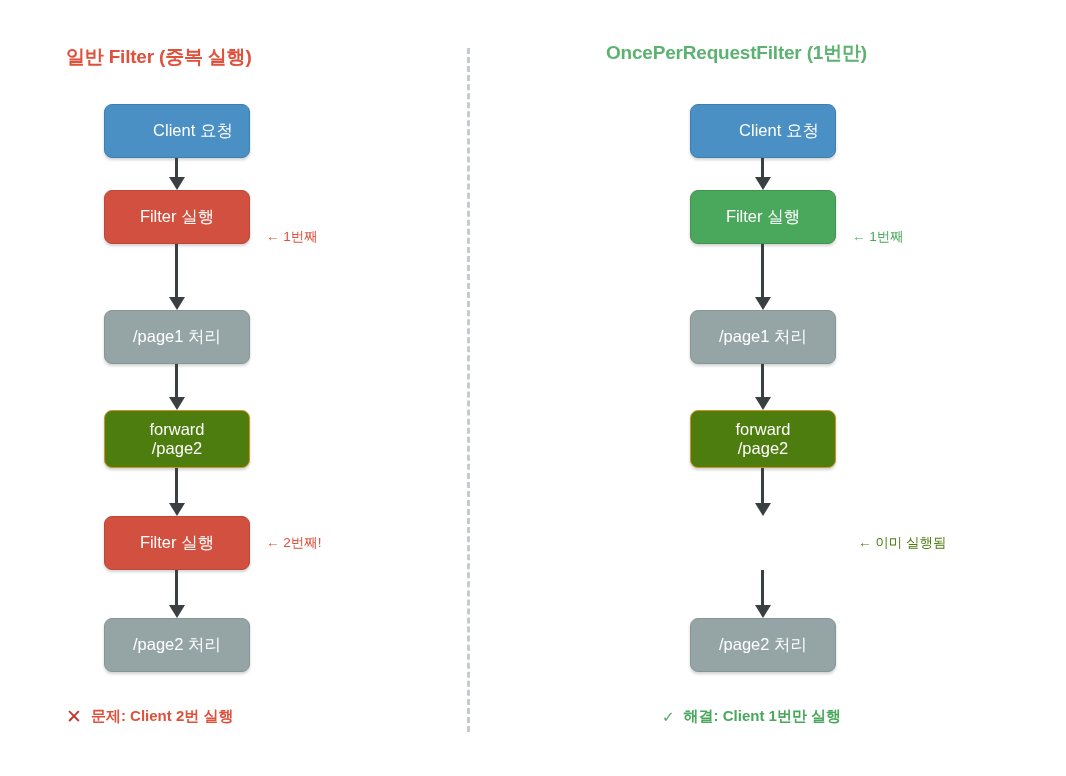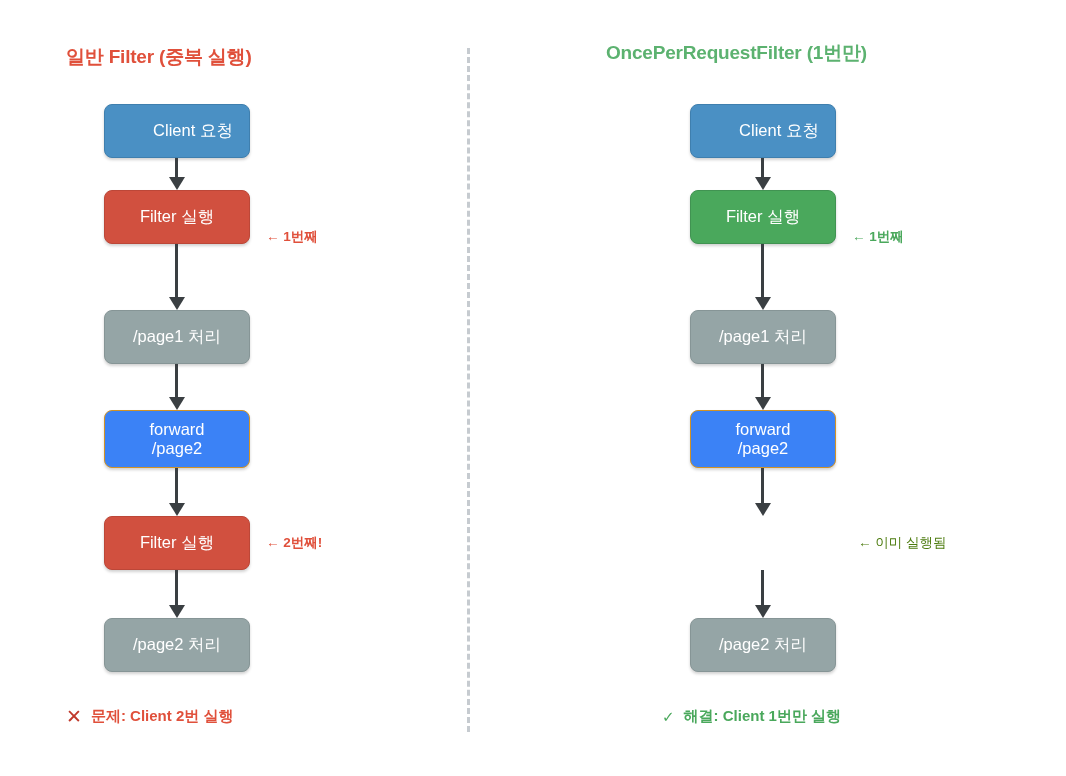--- a/index.html
+++ b/index.html
@@ -66,21 +66,21 @@
     display: flex;
     align-items: center;
     justify-content: center;
     box-shadow: 0 2px 3px rgba(0,0,0,0.18);
     white-space: pre-line;
   }
   .node.client  { background: #4a90c4; border: 1px solid #3f7fae; }
   .node.filter-red   { background: #d1503f; border: 1px solid #bc4738; }
   .node.filter-green { background: #4aa85c; border: 1px solid #419352; }
   .node.page    { background: #95a5a6; border: 1px solid #869596; }
-  .node.forward { background: #3b82f6; border: 1px solid #d19226; }
+  .node.forward { background: #4d7c0f; border: 1px solid #d19226; }
   .node.skip {
     background: #eef1f1;
     border: 2px dashed #b5bcbd;
     color: #939c9d;
     box-shadow: none;
   }
 
   
   .y-client  { top: 104px; height: 54px; padding-left: 32px; }
   .y-filter1 { top: 190px; height: 54px; }
@@ -123,21 +123,21 @@
   .a4 { top: 468px; height: 48px; }
   .a4 .shaft { height: 36px; } .a4 .head { top: 35px; }
   .a5 { top: 570px; height: 48px; }
   .a5 .shaft { height: 36px; } .a5 .head { top: 35px; }
 
   
   .side-note {
     position: absolute;
     left: 266px;
     font-size: 13.5px;
-    font-weight: bold;
+    font-weight: normal;
     white-space: nowrap;
   }
   .side-note.plain { font-weight: normal; color: #4d7c0f; }
   .note-red   { color: #e0503b; }
   .note-green { color: #4aa85c; }
   .n-first  { top: 228px; }
   .n-second { top: 534px; }
   .n-skip   { top: 534px; left: 272px; }
 
   

